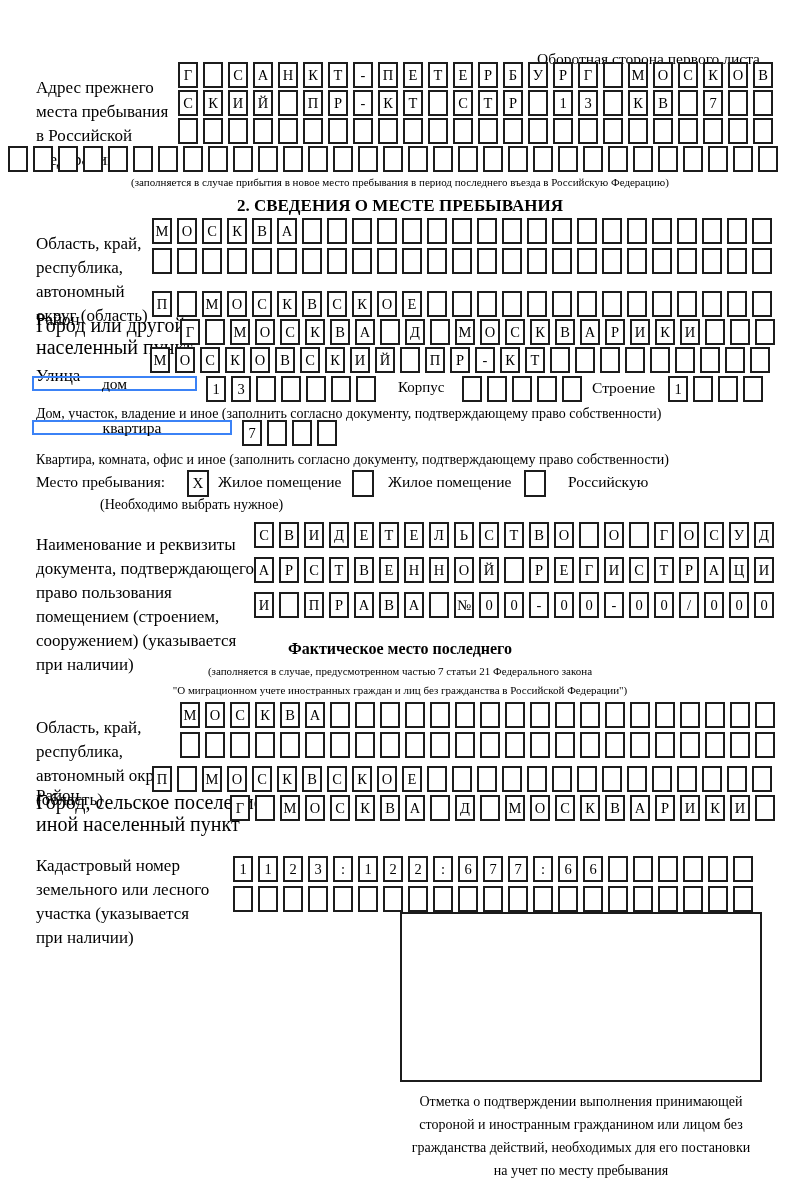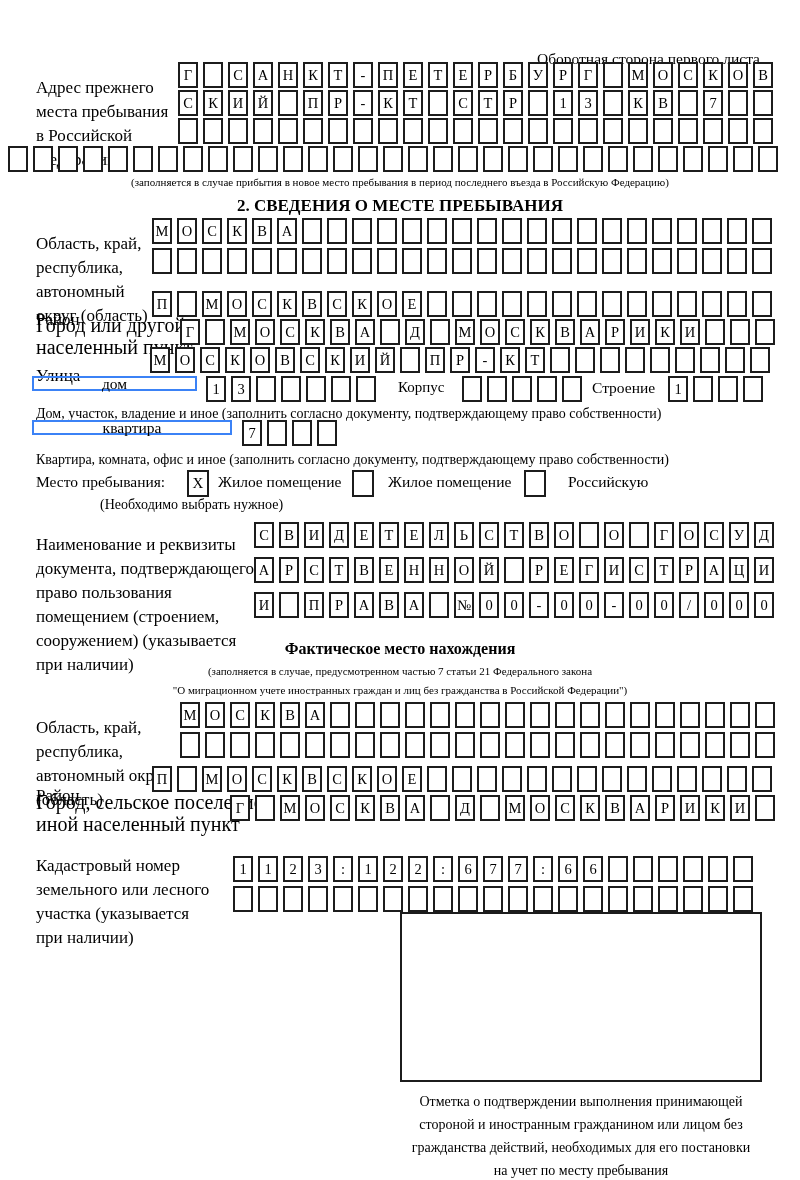--- a/index.html
+++ b/index.html
@@ -422,21 +422,21 @@
     <span class="cell">0</span>
     <span class="cell">-</span>
     <span class="cell">0</span>
     <span class="cell">0</span>
     <span class="cell">/</span>
     <span class="cell">0</span>
     <span class="cell">0</span>
     <span class="cell">0</span>
   </div>
 
-<div class="abs h-mid center" style="top:640px;">Фактическое место нахождения</div>
+<div class="abs h-mid center" style="top:640px;">Фактическое место последнего</div>
 <div class="abs note center" style="top:665px;">(заполняется в случае, предусмотренном частью 7 статьи 21 Федерального закона</div>
 <div class="abs note center" style="top:684px;">"О миграционном учете иностранных граждан и лиц без гражданства в Российской Федерации")</div>
 
 <div class="abs label" style="left:36px;top:700px;">Область, край,
 республика,
 автономный округ
 (область)</div>
 <div class="cellrow" style="left:180px;top:702px;">
     <span class="cell">М</span>
     <span class="cell">О</span>

